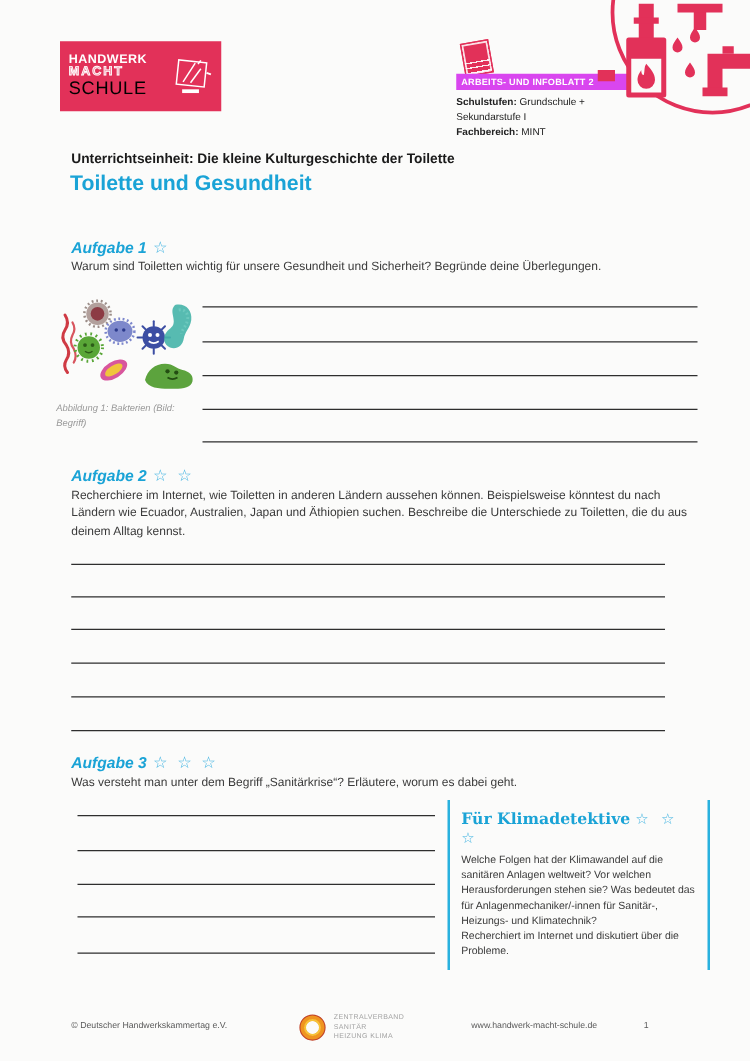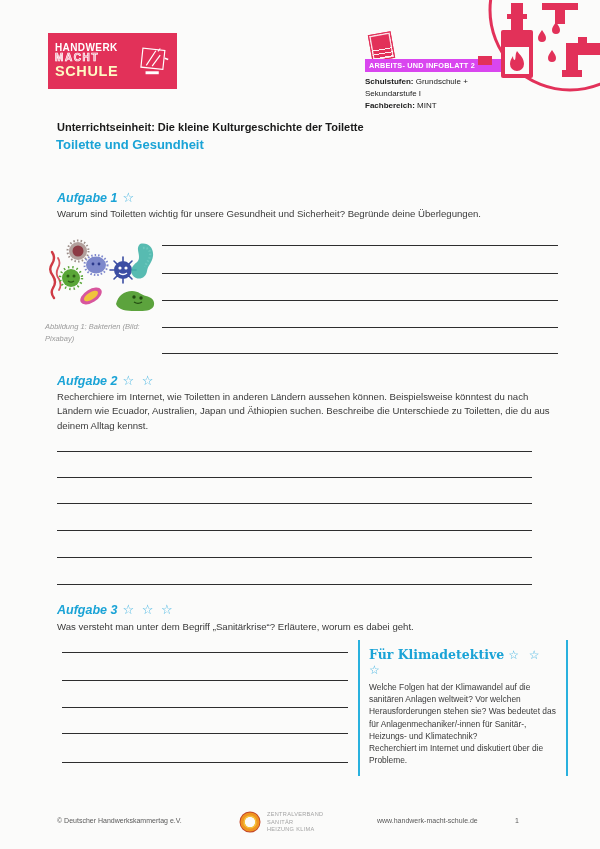--- a/index.html
+++ b/index.html
@@ -13,40 +13,40 @@
 
   
   .logo {
     left:48px; top:33px; width:129px; height:56px;
     background:#e23159; display:flex; align-items:center;
     padding:5px 7px; gap:18px;
   }
   .logo-text { display:flex; flex-direction:column; line-height:1.05; }
   .logo-l1 { color:#fff; font-weight:bold; font-size:10px; letter-spacing:.4px; }
   .logo-l2 { color:rgba(255,255,255,.45); -webkit-text-stroke:.7px #fff; font-weight:bold; font-size:10px; letter-spacing:1.6px; }
-  .logo-l3 { color:#fef9c3; font-weight:bold; font-size:14.5px; letter-spacing:.6px; }
+  .logo-l3 { color:#000000; font-weight:normal; font-size:14.5px; letter-spacing:.6px; }
 
   
   .doc-icon {
     left:370px; top:33px; width:23px; height:27px;
     background:#e23159; transform:rotate(-10deg);
     background-image:linear-gradient(#e23159 55%, transparent 55%),
       repeating-linear-gradient(to bottom, transparent 0 3px, rgba(255,255,255,.9) 3px 4px);
     border:1.5px solid #e23159; box-shadow:inset 0 0 0 1.5px rgba(255,255,255,.85);
   }
   .badge {
     left:365px; top:59px; width:138px; height:13px; background:#d946ef;
     color:#fff; font-weight:bold; font-size:7.3px; line-height:13px;
     padding-left:4px; letter-spacing:.2px;
   }
   .meta { left:365px; top:76px; width:122px; font-size:8px; line-height:1.5; color:#222; }
   .meta b { font-weight:bold; }
 
   .kicker { left:57px; top:121px; font-size:11px; font-weight:bold; color:#1a1a1a; }
-  .title  { left:56px; top:137px; font-size:13px; font-weight:bold; color:#1aa3d6; }
+  .title  { left:56px; top:137px; font-size:17px; font-weight:bold; color:#1aa3d6; }
 
   .task-head { font-size:12.5px; font-weight:bold; color:#1aa3d6; }
   .task-head .lbl { font-style:italic; }
   .task-head .stars { font-size:13px; color:#45b5e2; font-weight:normal; letter-spacing:2px; margin-left:5px; }
   .task-text { font-size:9.6px; line-height:1.5; color:#3a3a3a; }
 
   .wline { position:absolute; height:0; border-top:1.4px solid #2e2e2e; }
 
   .caption { left:45px; top:321px; width:118px; font-size:7.5px; font-style:italic;
              color:#9a9a9a; line-height:1.55; }
@@ -172,21 +172,21 @@
     <path d="M75 35 q4 3 8 0" fill="none" stroke="#fff" stroke-width="1.3"></path>
 
     <path d="M96 6 c8 -2 14 4 13 12 c-1 7 -5 9 -6 15 c-1 6 -6 9 -11 7 c-5 -2 -6 -8 -3 -12 c3 -4 6 -4 6 -9 c0 -5 -3 -9 1 -13 z" fill="#45b4a8" opacity=".9"></path>
     <path d="M99 10 c5 -1 8 3 7 8 c-1 5 -4 7 -5 11" fill="none" stroke="#6cc8bd" stroke-width="2.4" stroke-dasharray="1.5 2"></path>
 
     <path d="M72 66 c2 -8 8 -13 16 -13 c7 0 9 4 14 5 c5 1 9 4 8 9 c-1 5 -7 6 -14 6 c-8 0 -21 1 -24 -7 z" fill="#5ca33d"></path>
     <circle cx="90" cy="59" r="1.7" fill="#234d12"></circle>
       <circle cx="97" cy="60" r="1.7" fill="#234d12"></circle>
     <path d="M90 64 q4 2.6 8 0" fill="none" stroke="#234d12" stroke-width="1.3"></path>
   </svg>
-  <div class="abs caption">Abbildung 1: Bakterien (Bild: Pixabay)</div>
+  <div class="abs caption">Abbildung 1: Bakterien (Bild: Begriff)</div>
 
   <div class="wline" style="left:162px; top:245px; width:396px;"></div>
   <div class="wline" style="left:162px; top:273px; width:396px;"></div>
   <div class="wline" style="left:162px; top:300px; width:396px;"></div>
   <div class="wline" style="left:162px; top:327px; width:396px;"></div>
   <div class="wline" style="left:162px; top:353px; width:396px;"></div>
 
   <div class="abs task-head" style="left:57px; top:373px;text-align:right;">
     <span class="lbl">Aufgabe 2</span><span class="stars">☆ ☆</span>
   </div>

